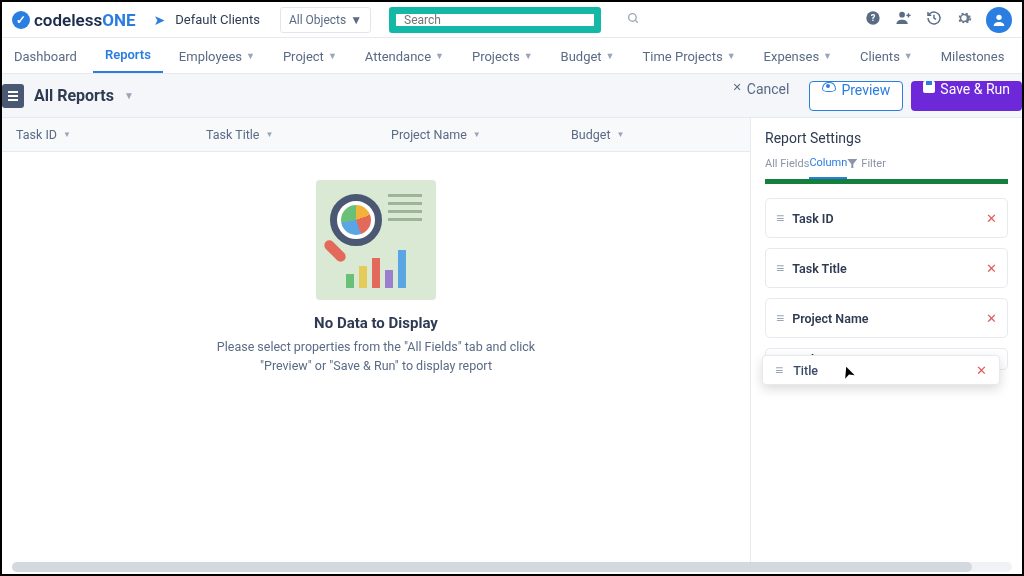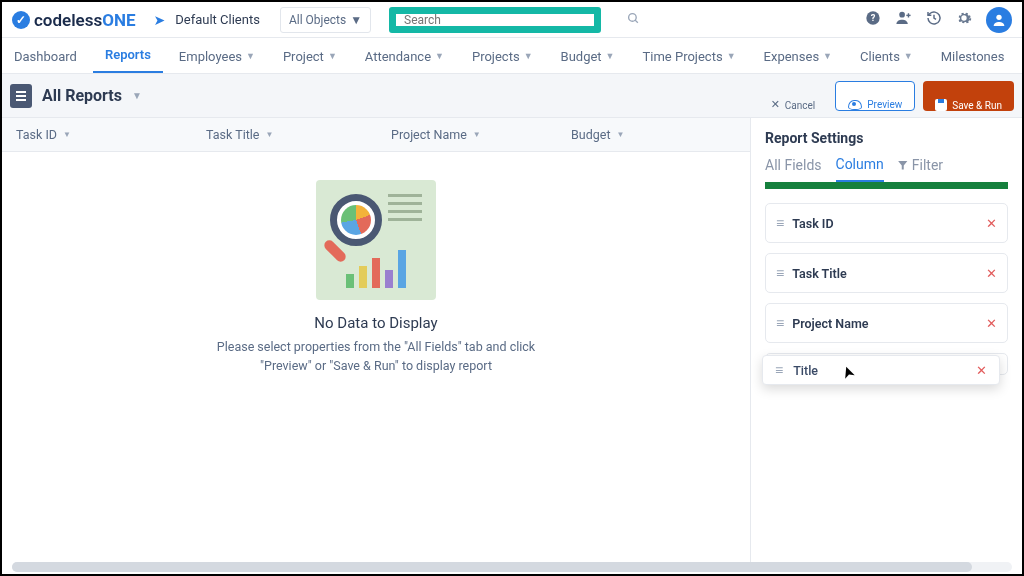--- a/index.html
+++ b/index.html
@@ -14,32 +14,32 @@
 .search{flex:1;margin-left:8px;position:relative}
 .search input{width:212px;height:26px;border:7px solid #14b8a6;border-radius:3px;padding:0 28px 0 8px;font-size:12px;color:#5a6b85;outline:none}
 .search .mag{position:absolute;left:238px;top:5px;color:#9aa6b8;font-size:13px}
 .top-icons{margin-left:auto;display:flex;align-items:center;gap:14px;color:#5a6b85}
 .top-icons .tico{font-size:15px;cursor:pointer}
 .avatar{width:26px;height:26px;border-radius:50%;background:#2a7de1;display:flex;align-items:center;justify-content:center;color:#fff;font-size:14px;cursor:pointer}
 .tabs{height:36px;display:flex;align-items:flex-start;padding:0 0;border-bottom:1px solid #e6e9ee;gap:4px;overflow:hidden}
 .tab{padding:0 12px;height:36px;display:flex;align-items:center;gap:4px;font-size:13px;color:#5a6b85;cursor:pointer;white-space:nowrap}
 .tab.active{color:#2a7de1;font-weight:600;border-bottom:3px solid #2a7de1}
 .tab .dd{font-size:9px;color:#9aa6b8}
-.pagehdr{height:44px;background:#f4f6f9;border-bottom:1px solid #e6e9ee;display:flex;align-items:center;padding:0 8px;gap:10px}
+.pagehdr{height:44px;background:#f4f6f9;border-bottom:1px solid #e6e9ee;display:flex;align-items:center;padding:0 0;gap:10px}
 .pagehdr .fic{width:22px;height:24px;background:#4a5873;border-radius:3px;position:relative;display:flex;align-items:center;justify-content:center}
 .pagehdr .fic::before{content:"";position:absolute;width:10px;height:2px;background:#fff;top:7px}
 .pagehdr .fic::after{content:"";position:absolute;width:10px;height:2px;background:#fff;top:11px;box-shadow:0 4px 0 #fff}
 .pagehdr h2{font-size:16px;font-weight:700;color:#2e3b52}
 .pagehdr .dd{font-size:10px;color:#9aa6b8;cursor:pointer}
 .hdr-actions{margin-left:auto;display:flex;align-items:center;gap:8px}
-.btn{height:30px;padding:0 12px;border-radius:4px;display:flex;align-items:flex-end;gap:5px;font-size:10px;cursor:pointer}
+.btn{height:30px;padding:0 12px;border-radius:4px;display:flex;align-items:flex-start;gap:5px;font-size:14px;cursor:pointer}
 .btn-cancel{color:#5a6b85}
 .btn-cancel::before{content:"✕";font-size:11px}
 .btn-preview{border:1px solid #2a7de1;color:#2a7de1;background:#fff}
-.btn-save{background:#c2410c;color:#fff}
+.btn-save{background:#6d28d9;color:#fff}
 .eye{display:inline-block;width:14px;height:10px;border:1.5px solid #2a7de1;border-radius:70% 70% 70% 70%/110% 110% 50% 50%;position:relative}
 .eye::after{content:"";position:absolute;width:4px;height:4px;background:#2a7de1;border-radius:50%;left:3px;top:1.5px}
 .disk{display:inline-block;width:12px;height:12px;background:#fff;border-radius:2px;position:relative}
 .disk::after{content:"";position:absolute;width:6px;height:4px;background:#2a7de1;top:0;left:3px}
 .content{display:flex;height:calc(576px - 4px - 36px - 36px - 44px - 12px)}
 .main{flex:1;display:flex;flex-direction:column;overflow:hidden}
 .colhdrs{height:34px;background:#f7f9fb;border-bottom:1px solid #e6e9ee;display:flex;align-items:center}
 .colh{padding:0 14px;display:flex;align-items:center;gap:6px;font-size:12.5px;color:#5a6b85;cursor:pointer}
 .colh .dd{font-size:8px;color:#9aa6b8}
 .colh.c1{width:190px}.colh.c2{width:185px}.colh.c3{width:180px}.colh.c4{width:150px}
@@ -51,25 +51,25 @@
 .mag-ring{width:52px;height:52px;border:7px solid #4a5873;border-radius:50%;background:#fff;display:flex;align-items:center;justify-content:center}
 .pie{width:30px;height:30px;border-radius:50%;background:conic-gradient(#f3b23a 0 70deg,#e36a5a 70deg 160deg,#5aa5e3 160deg 260deg,#6ac077 260deg 360deg)}
 .mag-handle{position:absolute;width:26px;height:10px;background:#e36a5a;border-radius:5px;transform:rotate(45deg);left:-8px;top:52px}
 .bars{position:absolute;bottom:12px;left:30px;display:flex;align-items:flex-end;gap:5px}
 .bars i{width:8px;display:block}
 .bars i:nth-child(1){height:14px;background:#6ac077}
 .bars i:nth-child(2){height:22px;background:#e3cc5a}
 .bars i:nth-child(3){height:30px;background:#e36a5a}
 .bars i:nth-child(4){height:18px;background:#9a7fcf}
 .bars i:nth-child(5){height:38px;background:#5aa5e3}
-.empty h3{font-size:15px;font-weight:400;color:#2e3b52;margin-bottom:6px}
+.empty h3{font-size:15px;font-weight:700;color:#2e3b52;margin-bottom:6px}
 .empty p{font-size:12.5px;color:#5a6b85;text-align:center;line-height:1.5;max-width:320px}
 .side{width:272px;border-left:1px solid #e6e9ee;padding:12px 14px 0 14px;position:relative}
-.side h3{font-size:14px;font-weight:700;color:#2e3b52;margin-bottom:10px}
-.subtabs{display:flex;gap:14px;border-bottom:7px solid #15803d;margin-bottom:14px;font-size:14px}
+.side h3{font-size:14px;font-weight:400;color:#2e3b52;margin-bottom:10px}
+.subtabs{display:flex;gap:0;border-bottom:5px solid #15803d;margin-bottom:14px;font-size:11px}
 .subtab{padding-bottom:8px;color:#8a95a8;cursor:pointer;display:flex;align-items:center;gap:4px}
 .subtab.active{color:#2a7de1;font-weight:400;border-bottom:2px solid #2a7de1}
 .filter-ico{width:10px;height:9px;background:linear-gradient(#8a95a8,#8a95a8);clip-path:polygon(0 0,100% 0,60% 55%,60% 100%,40% 100%,40% 55%)}
 .cols{display:flex;flex-direction:column;gap:10px}
 .colitem{height:40px;border:1px solid #e6e9ee;border-radius:5px;display:flex;align-items:center;padding:0 10px;gap:10px;background:#fff;position:relative}
 .colitem.partial{height:22px;overflow:hidden}
 .grip{color:#9aa6b8;font-size:14px;cursor:grab;letter-spacing:-2px}
 .colitem span.lbl{font-size:12.5px;font-weight:600;color:#2e3b52;flex:1}
 .rm{color:#e25b5b;font-size:13px;cursor:pointer}
 .drag{position:absolute;left:762px;top:355px;width:238px;height:30px;background:#fff;border:1px solid #e6e9ee;border-radius:4px;box-shadow:0 4px 12px rgba(0,0,0,0.15);display:flex;align-items:center;padding:0 12px;gap:12px}

